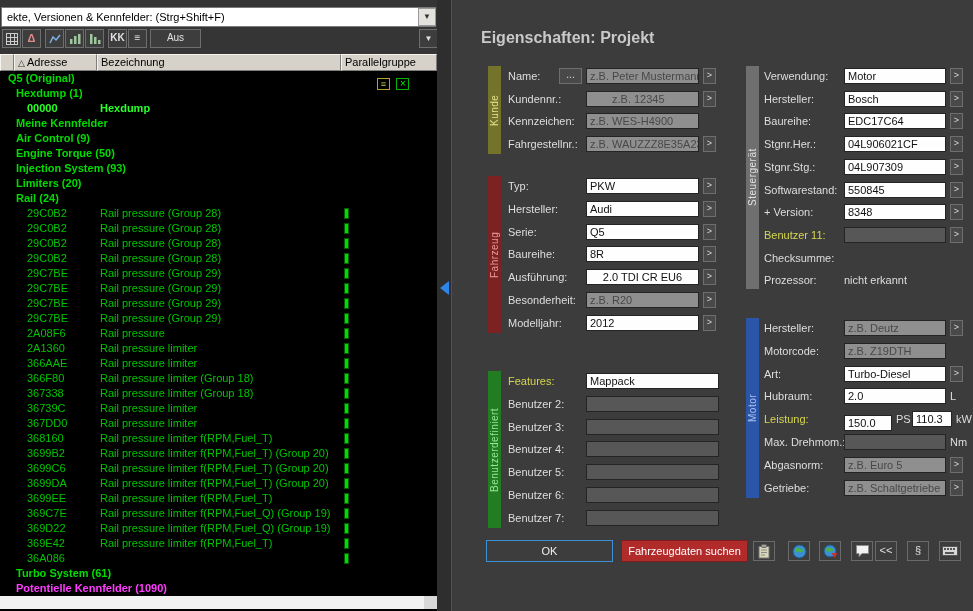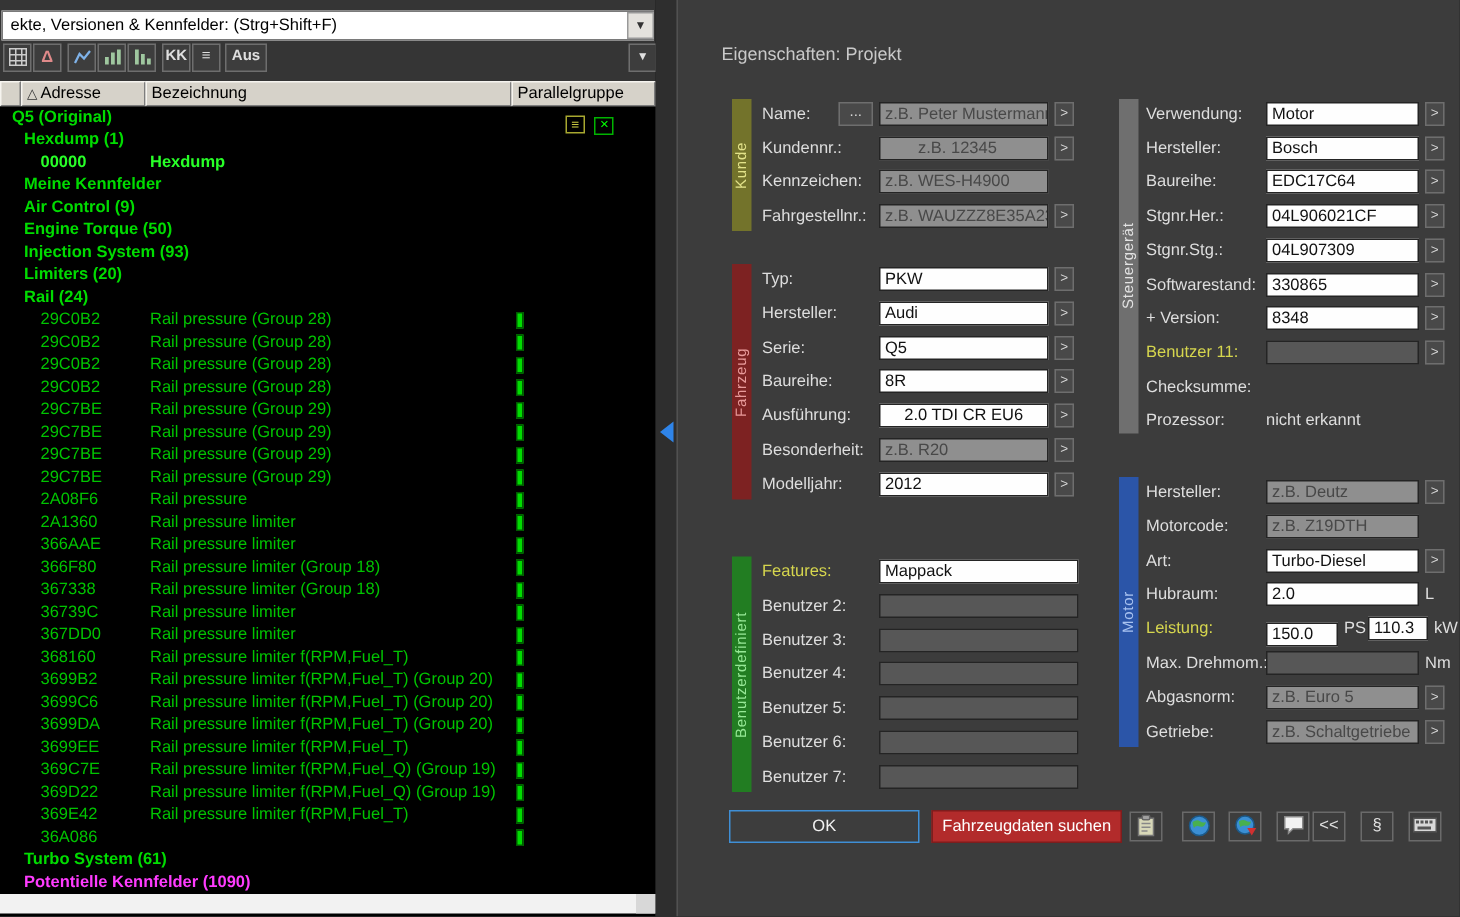--- a/index.html
+++ b/index.html
@@ -12,21 +12,21 @@
   .top-strip {position:absolute; left:0; top:0; width:437px; height:54px; background:#353535;}
   .combo {position:absolute; left:1px; top:7px; width:435px; height:20px; background:#fff;
           border:1px solid #7a7a7a; font-size:11px; color:#000; line-height:18px;
           padding:0 22px 0 5px; white-space:nowrap; overflow:hidden;}
   .combo-btn {position:absolute; right:1px; top:8px; width:18px; height:18px; background:#e4e2dd;
           border:1px solid #999; color:#333; font-size:8px; text-align:center; line-height:16px;}
   .toolbar {position:absolute; left:0; top:29px; width:437px; height:20px;}
   .tbtn {position:absolute; top:0; width:19px; height:19px; background:#3d3d3d;
          border:1px solid #6e6e6e; color:#e0e0e0; font-size:10px; font-weight:bold;
          text-align:center; line-height:16px; overflow:hidden;}
-  .tbtn.wide {width:28px; font-weight:bold;}
+  .tbtn.wide {width:51px; font-weight:normal;}
   .tbtn svg {vertical-align:middle; margin-top:2px;}
   .tbtn.delta {color:#e08a8a; font-size:11px;}
   .grid-header {position:absolute; left:0; top:54px; width:437px; height:17px; display:flex;}
   .hcell {height:17px; background:#d6d2c9; border-top:1px solid #f6f4ef; border-left:1px solid #f6f4ef;
           border-right:1px solid #7d7d7d; border-bottom:1px solid #7d7d7d; font-size:11px; color:#000;
           line-height:14px; padding:0 3px; white-space:nowrap; overflow:hidden;}
   .hsort {font-size:9px; color:#333; margin-right:2px;}
   .tree {position:absolute; left:0; top:71px; width:437px; height:525px; background:#000; overflow:hidden;}
   .trow {position:relative; height:15px; font-size:11px; line-height:15px; white-space:nowrap;}
   .laddr {position:absolute; left:27px; color:#00c400; z-index:2;}
@@ -47,21 +47,21 @@
 
   
   .splitter {position:absolute; left:437px; top:0; width:14px; height:611px; background:#2e2e2e;}
   .sarrow {position:absolute; left:3px; top:281px; width:0; height:0;
            border-top:7px solid transparent; border-bottom:7px solid transparent;
            border-right:9px solid #2f84e8;}
 
   
   .dialog {position:absolute; left:451px; top:0; width:522px; height:611px; background:#3c3c3c;
            border-left:1px solid #515151;}
-  .dlg-title {position:absolute; left:29px; top:29px; font-size:12px; color:#c9c9c9;}
+  .dlg-title {position:absolute; left:29px; top:29px; font-size:16px; color:#c9c9c9;font-weight:bold;}
   .gbar {position:absolute; width:13px; writing-mode:vertical-rl; transform:rotate(180deg);
          text-align:center; font-size:10px; line-height:13px; letter-spacing:0.5px;}
   .flabel {position:absolute; height:16px; font-size:11px; line-height:16px; color:#dedede; white-space:nowrap;}
   .flabel.yellow {color:#d6d64e;}
   .fld {position:absolute; height:16px; font-size:11px; line-height:14px; padding:0 3px;
         border:1px solid #242424; white-space:nowrap; overflow:hidden;}
   .fld.filled {background:#fefefe; color:#111;}
   .fld.placeholder {background:#8f8f8f; color:#484848;}
   .fld.empty {background:#575757; color:#ccc;}
   .abtn {position:absolute; width:13px; height:16px; background:#494949; border:1px solid #6e6e6e;
@@ -390,21 +390,21 @@
       <div class="flabel" style="left: 312px; top: 113px;">Baureihe:</div>
       <div class="fld filled" style="left: 392px; top: 113px; width: 102px;">EDC17C64</div>
       <div class="abtn" style="left: 498px; top: 113px;">&gt;</div>
       <div class="flabel" style="left: 312px; top: 136px;">Stgnr.Her.:</div>
       <div class="fld filled" style="left: 392px; top: 136px; width: 102px;">04L906021CF</div>
       <div class="abtn" style="left: 498px; top: 136px;">&gt;</div>
       <div class="flabel" style="left: 312px; top: 159px;">Stgnr.Stg.:</div>
       <div class="fld filled" style="left: 392px; top: 159px; width: 102px;">04L907309</div>
       <div class="abtn" style="left: 498px; top: 159px;">&gt;</div>
       <div class="flabel" style="left: 312px; top: 182px;">Softwarestand:</div>
-      <div class="fld filled" style="left: 392px; top: 182px; width: 102px;">330865</div>
+      <div class="fld filled" style="left: 392px; top: 182px; width: 102px;">550845</div>
       <div class="abtn" style="left: 498px; top: 182px;">&gt;</div>
       <div class="flabel" style="left: 312px; top: 204px;">+ Version:</div>
       <div class="fld filled" style="left: 392px; top: 204px; width: 102px;">8348</div>
       <div class="abtn" style="left: 498px; top: 204px;">&gt;</div>
       <div class="flabel yellow" style="left: 312px; top: 227px;">Benutzer 11:</div>
       <div class="fld empty" style="left: 392px; top: 227px; width: 102px;"></div>
       <div class="abtn" style="left: 498px; top: 227px;">&gt;</div>
       <div class="flabel" style="left: 312px; top: 250px;">Checksumme:</div>
       <div class="flabel" style="left: 312px; top: 272px;">Prozessor:</div>
       <div class="fstatic" style="left: 392px; top: 272px;">nicht erkannt</div>

